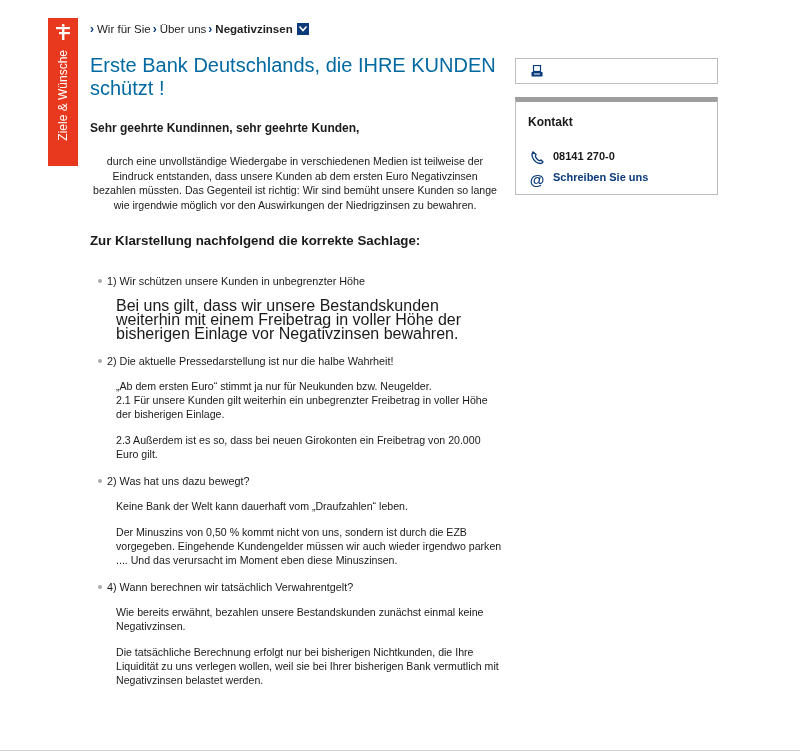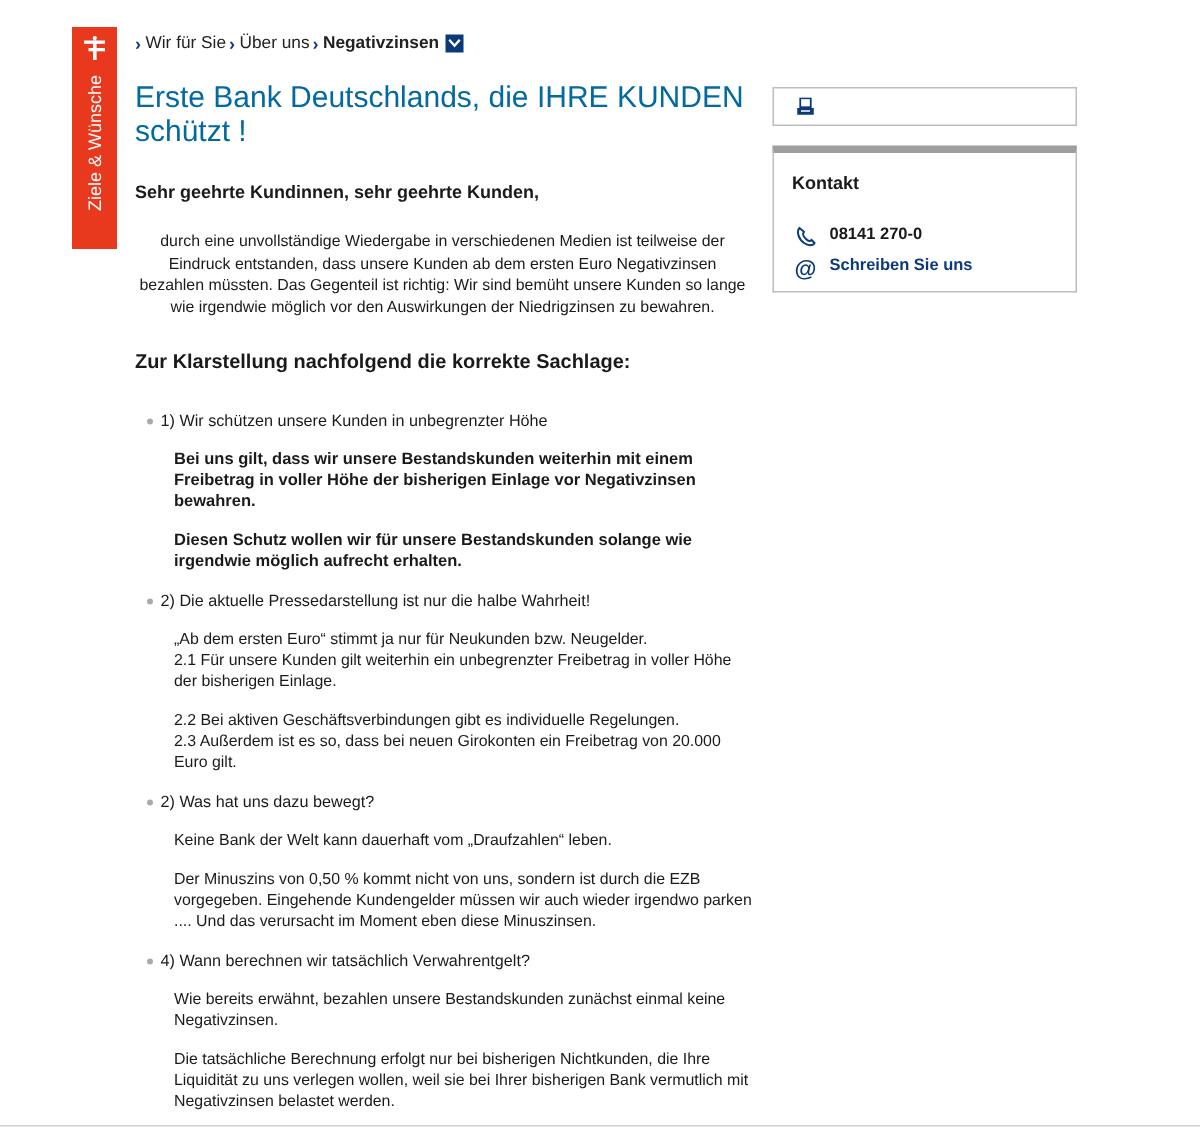--- a/index.html
+++ b/index.html
@@ -41,21 +41,21 @@
 
   .subhead { position: absolute; left: 90px; top: 233px; font-size: 13.3px; text-align: right; }
 
   .sections { position: absolute; left: 104px; top: 274px; width: 400px; font-size: 10.6px; line-height: 14px; }
   .section { position: relative; margin-bottom: 13px; }
   .section .bullet {
     position: absolute; left: -6px; top: 5px; width: 4px; height: 4px; border-radius: 50%; background: #aaa;
   }
   .section h3 { font-size: 10.8px; font-weight: normal; margin-left: 3px; margin-bottom: 11px; }
   .section p { margin-left: 12px; margin-bottom: 12px; }
-  .section p.b { font-weight: bold; font-size: 11px; }
+  .section p.b { font-weight: normal; font-size: 16px; }
   .section p:last-child { margin-bottom: 0; }
 
   .print-box {
     position: absolute; left: 515px; top: 58px; width: 203px; height: 26px;
     border: 1px solid #bdbdbd; background: #fff;
   }
   .print-box .icon { position: absolute; left: 15px; top: 6px; cursor: pointer; }
 
   .contact-box {
     position: absolute; left: 515px; top: 97px; width: 203px; height: 98px;
@@ -99,28 +99,26 @@
 <h1 class="title">Erste Bank Deutschlands, die IHRE KUNDEN schützt !</h1>
 <div class="greeting">Sehr geehrte Kundinnen, sehr geehrte Kunden,</div>
 <p class="intro">durch eine unvollständige Wiedergabe in verschiedenen Medien ist teilweise der Eindruck entstanden, dass unsere Kunden ab dem ersten Euro Negativzinsen bezahlen müssten. Das Gegenteil ist richtig: Wir sind bemüht unsere Kunden so lange wie irgendwie möglich vor den Auswirkungen der Niedrigzinsen zu bewahren.</p>
 <h2 class="subhead">Zur Klarstellung nachfolgend die korrekte Sachlage:</h2>
 
 <div class="sections">
   <div class="section">
     <span class="bullet"></span>
     <h3>1) Wir schützen unsere Kunden in unbegrenzter Höhe</h3>
     <p class="b">Bei uns gilt, dass wir unsere Bestandskunden weiterhin mit einem Freibetrag in voller Höhe der bisherigen Einlage vor Negativzinsen bewahren.</p>
-    <p class="b">Diesen Schutz wollen wir für unsere Bestandskunden solange wie irgendwie möglich aufrecht erhalten.</p>
   </div>
   <div class="section">
     <span class="bullet"></span>
     <h3>2) Die aktuelle Pressedarstellung ist nur die halbe Wahrheit!</h3>
     <p style="margin-bottom:0">„Ab dem ersten Euro“ stimmt ja nur für Neukunden bzw. Neugelder.</p>
     <p style="margin-bottom:12px">2.1 Für unsere Kunden gilt weiterhin ein unbegrenzter Freibetrag in voller Höhe der bisherigen Einlage.</p>
-    <p style="margin-bottom:0">2.2 Bei aktiven Geschäftsverbindungen gibt es individuelle Regelungen.</p>
     <p>2.3 Außerdem ist es so, dass bei neuen Girokonten ein Freibetrag von 20.000 Euro gilt.</p>
   </div>
   <div class="section">
     <span class="bullet"></span>
     <h3>2) Was hat uns dazu bewegt?</h3>
     <p>Keine Bank der Welt kann dauerhaft vom „Draufzahlen“ leben.</p>
     <p>Der Minuszins von 0,50 % kommt nicht von uns, sondern ist durch die EZB vorgegeben. Eingehende Kundengelder müssen wir auch wieder irgendwo parken .... Und das verursacht im Moment eben diese Minuszinsen.</p>
   </div>
   <div class="section">
     <span class="bullet"></span>

